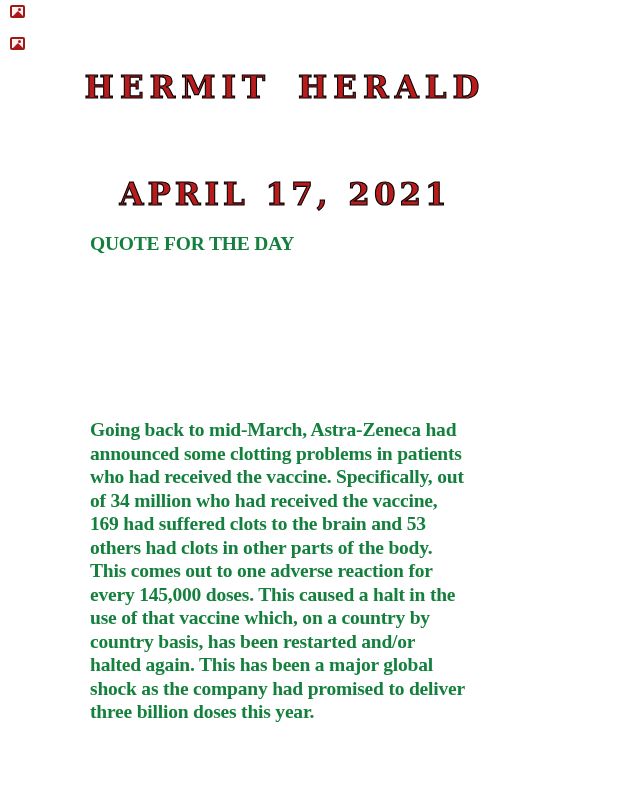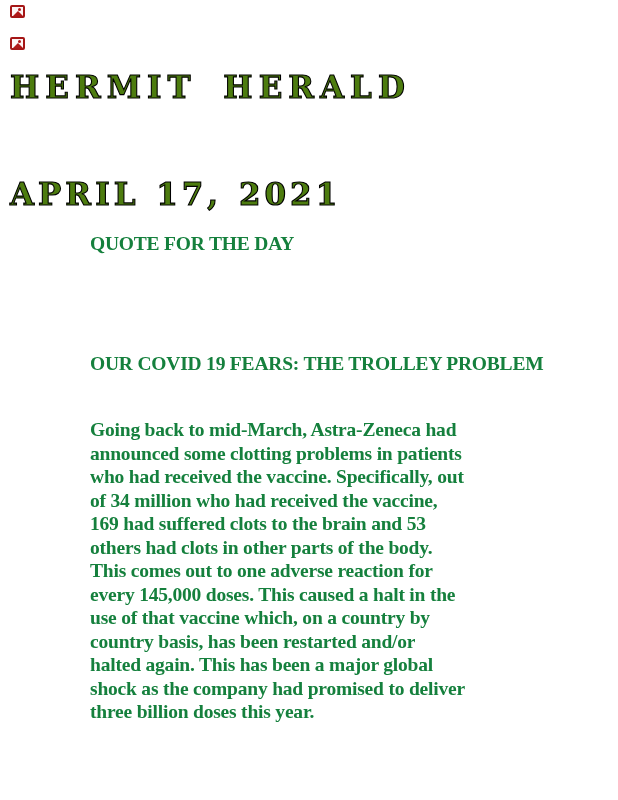--- a/index.html
+++ b/index.html
@@ -48,23 +48,24 @@
     background: #b01818;
   }
   .broken-img.one { left: 10px; top: 5px; }
   .broken-img.two { left: 10px; top: 37px; }
 
   
   .masthead-line {
     position: absolute;
     left: 10px;
     width: 550px;
+    text-align: center;
     font-family: "DejaVu Serif", serif;
     font-weight: 900;
-    color: #4d7c0f;
+    color: #b91c1c;
     line-height: 36px;
     -webkit-text-stroke: 1.1px #000000;
     white-space: nowrap;
   }
   .masthead-title  { top: 69px;  font-size: 31px; letter-spacing: 6px; word-spacing: 10px; }
   .masthead-issue  { top: 124px; font-size: 31px; letter-spacing: 4px; word-spacing: 2px; }
   .masthead-date   { top: 176px; font-size: 31px; letter-spacing: 4px; word-spacing: 2px; }
 
   
   .doc-text {
@@ -99,21 +100,20 @@
   </span>
 
   <div class="masthead-line masthead-title">HERMIT HERALD</div>
 
 
   <div class="masthead-line masthead-date">APRIL 17, 2021</div>
 
   <div class="doc-text quote-heading">QUOTE FOR THE DAY</div>
 
 
-  <div class="doc-text article-heading">OUR COVID 19 FEARS: THE TROLLEY PROBLEM</div>
 
   <div class="doc-text article-body">Going back to mid-March, Astra-Zeneca had
 announced some clotting problems in patients
 who had received the vaccine. Specifically, out
 of 34 million who had received the vaccine,
 169 had suffered clots to the brain and 53
 others had clots in other parts of the body.
 This comes out to one adverse reaction for
 every 145,000 doses. This caused a halt in the
 use of that vaccine which, on a country by

